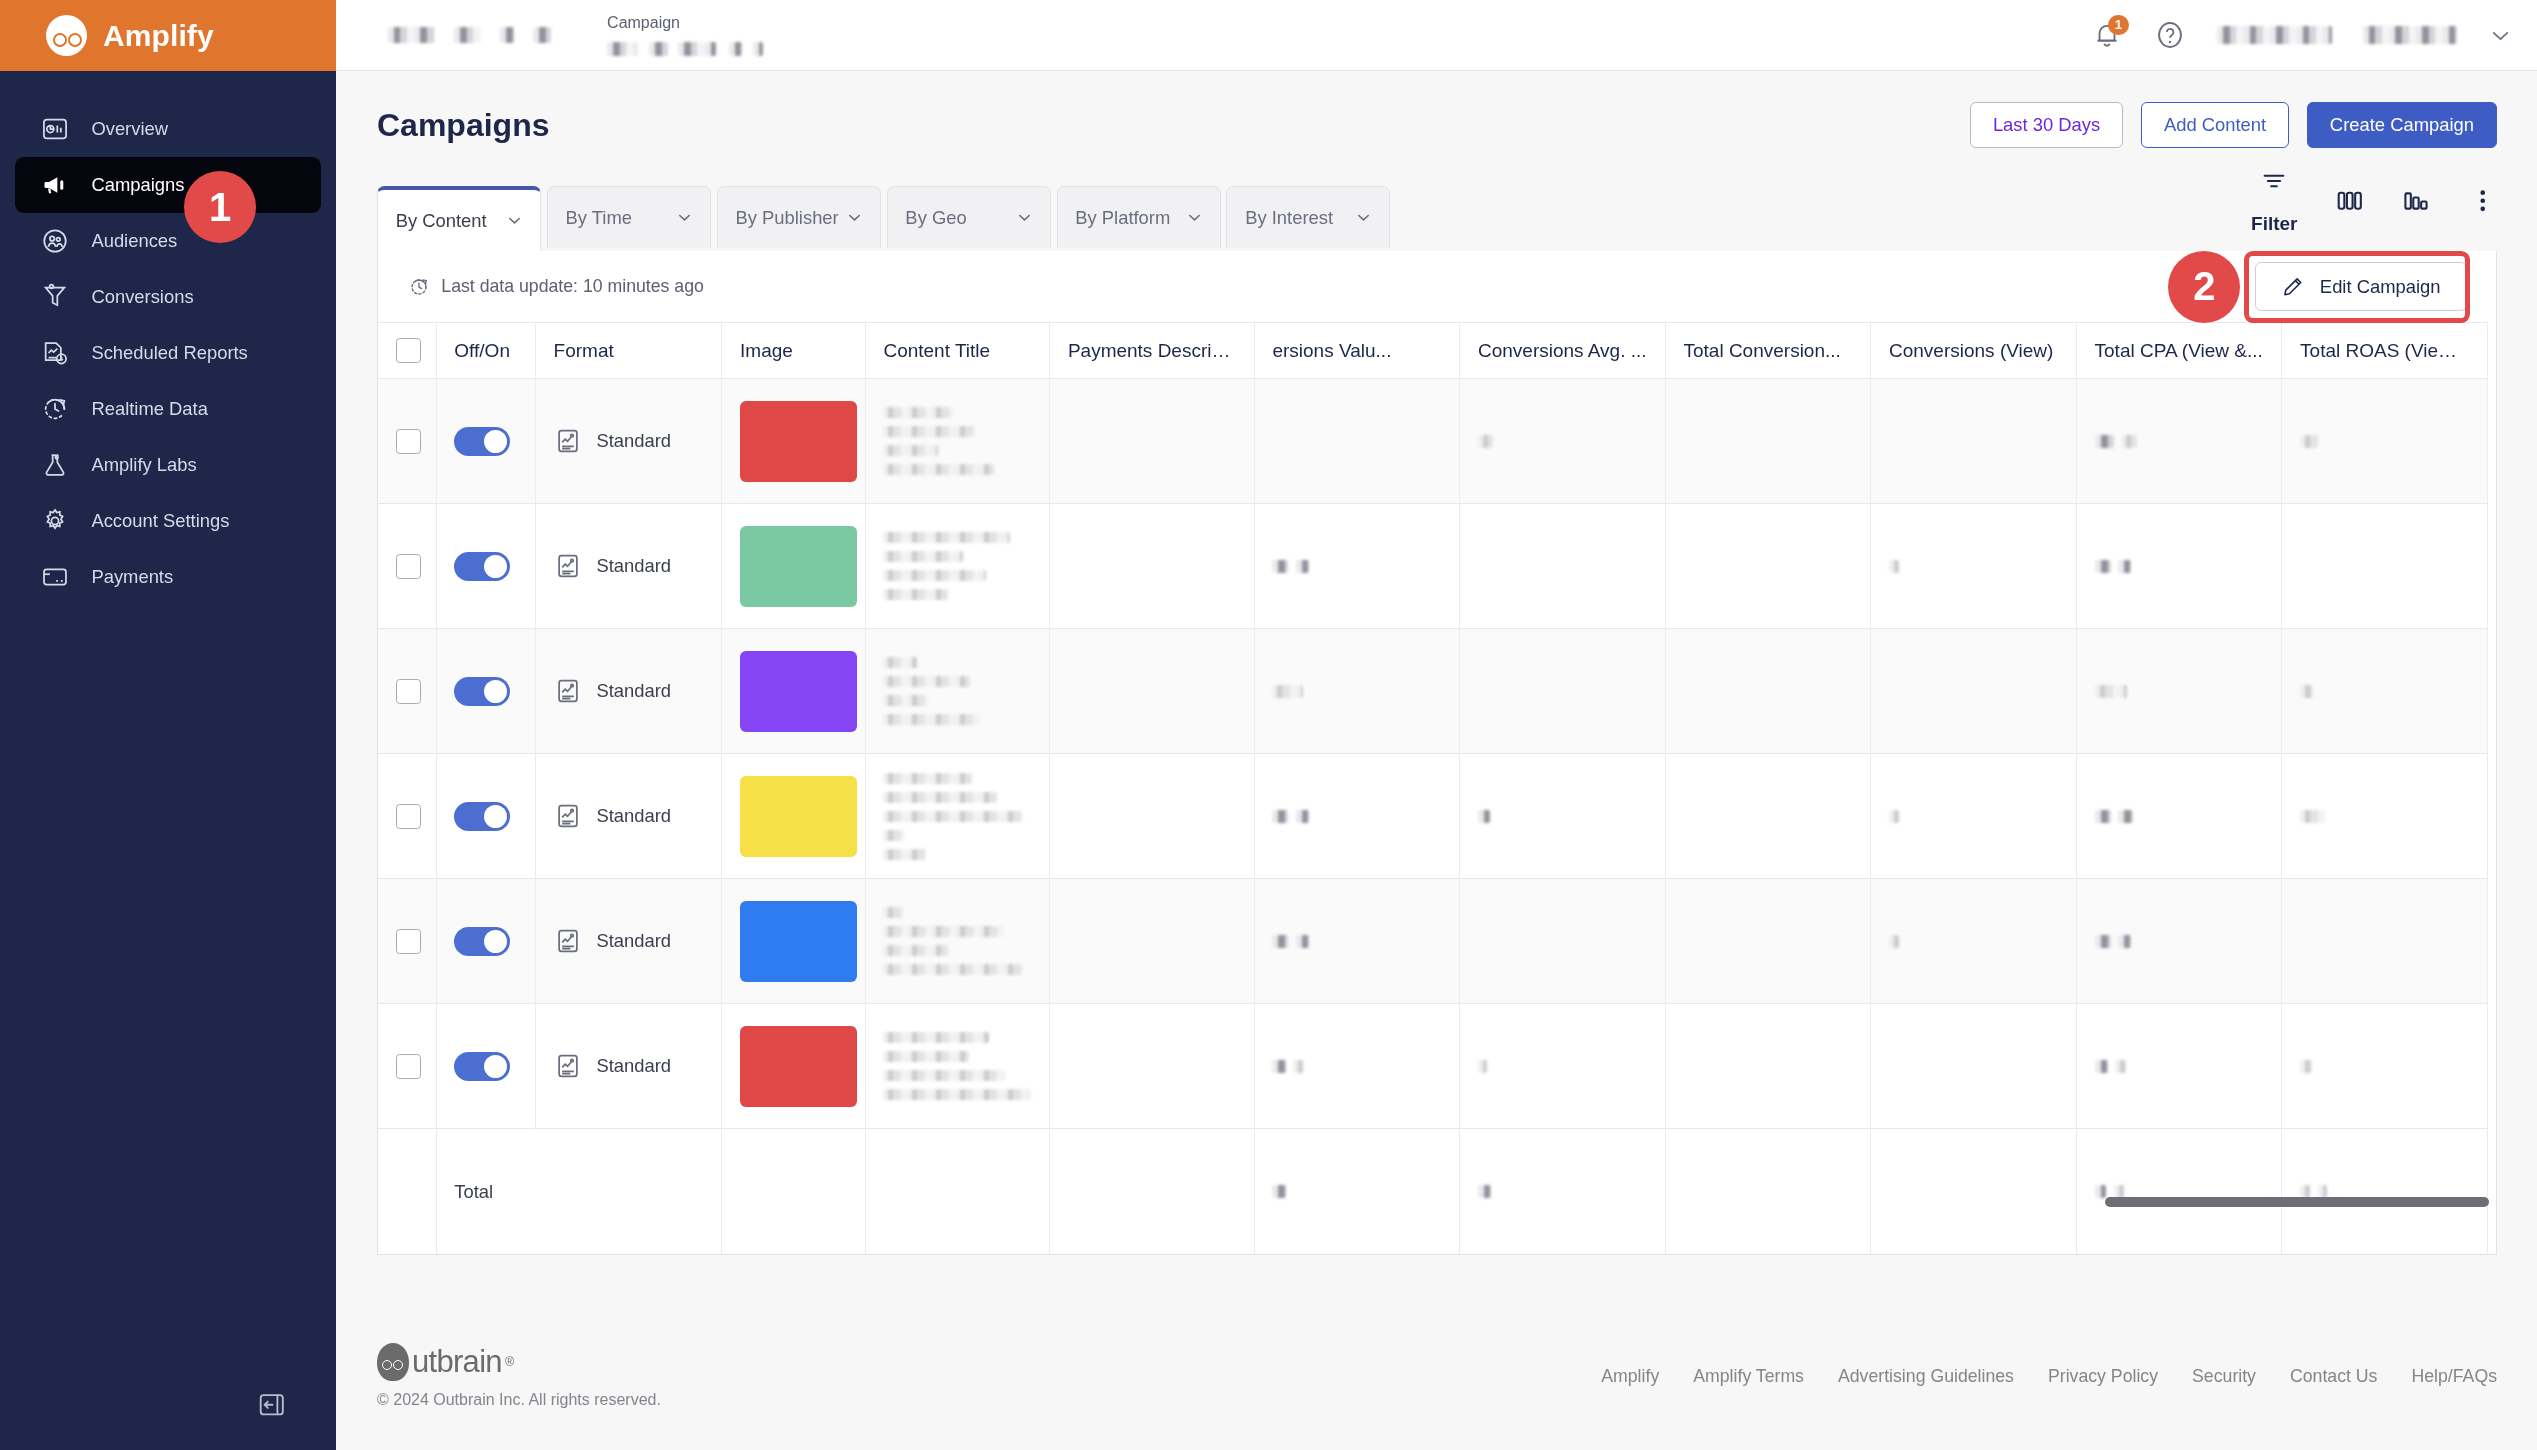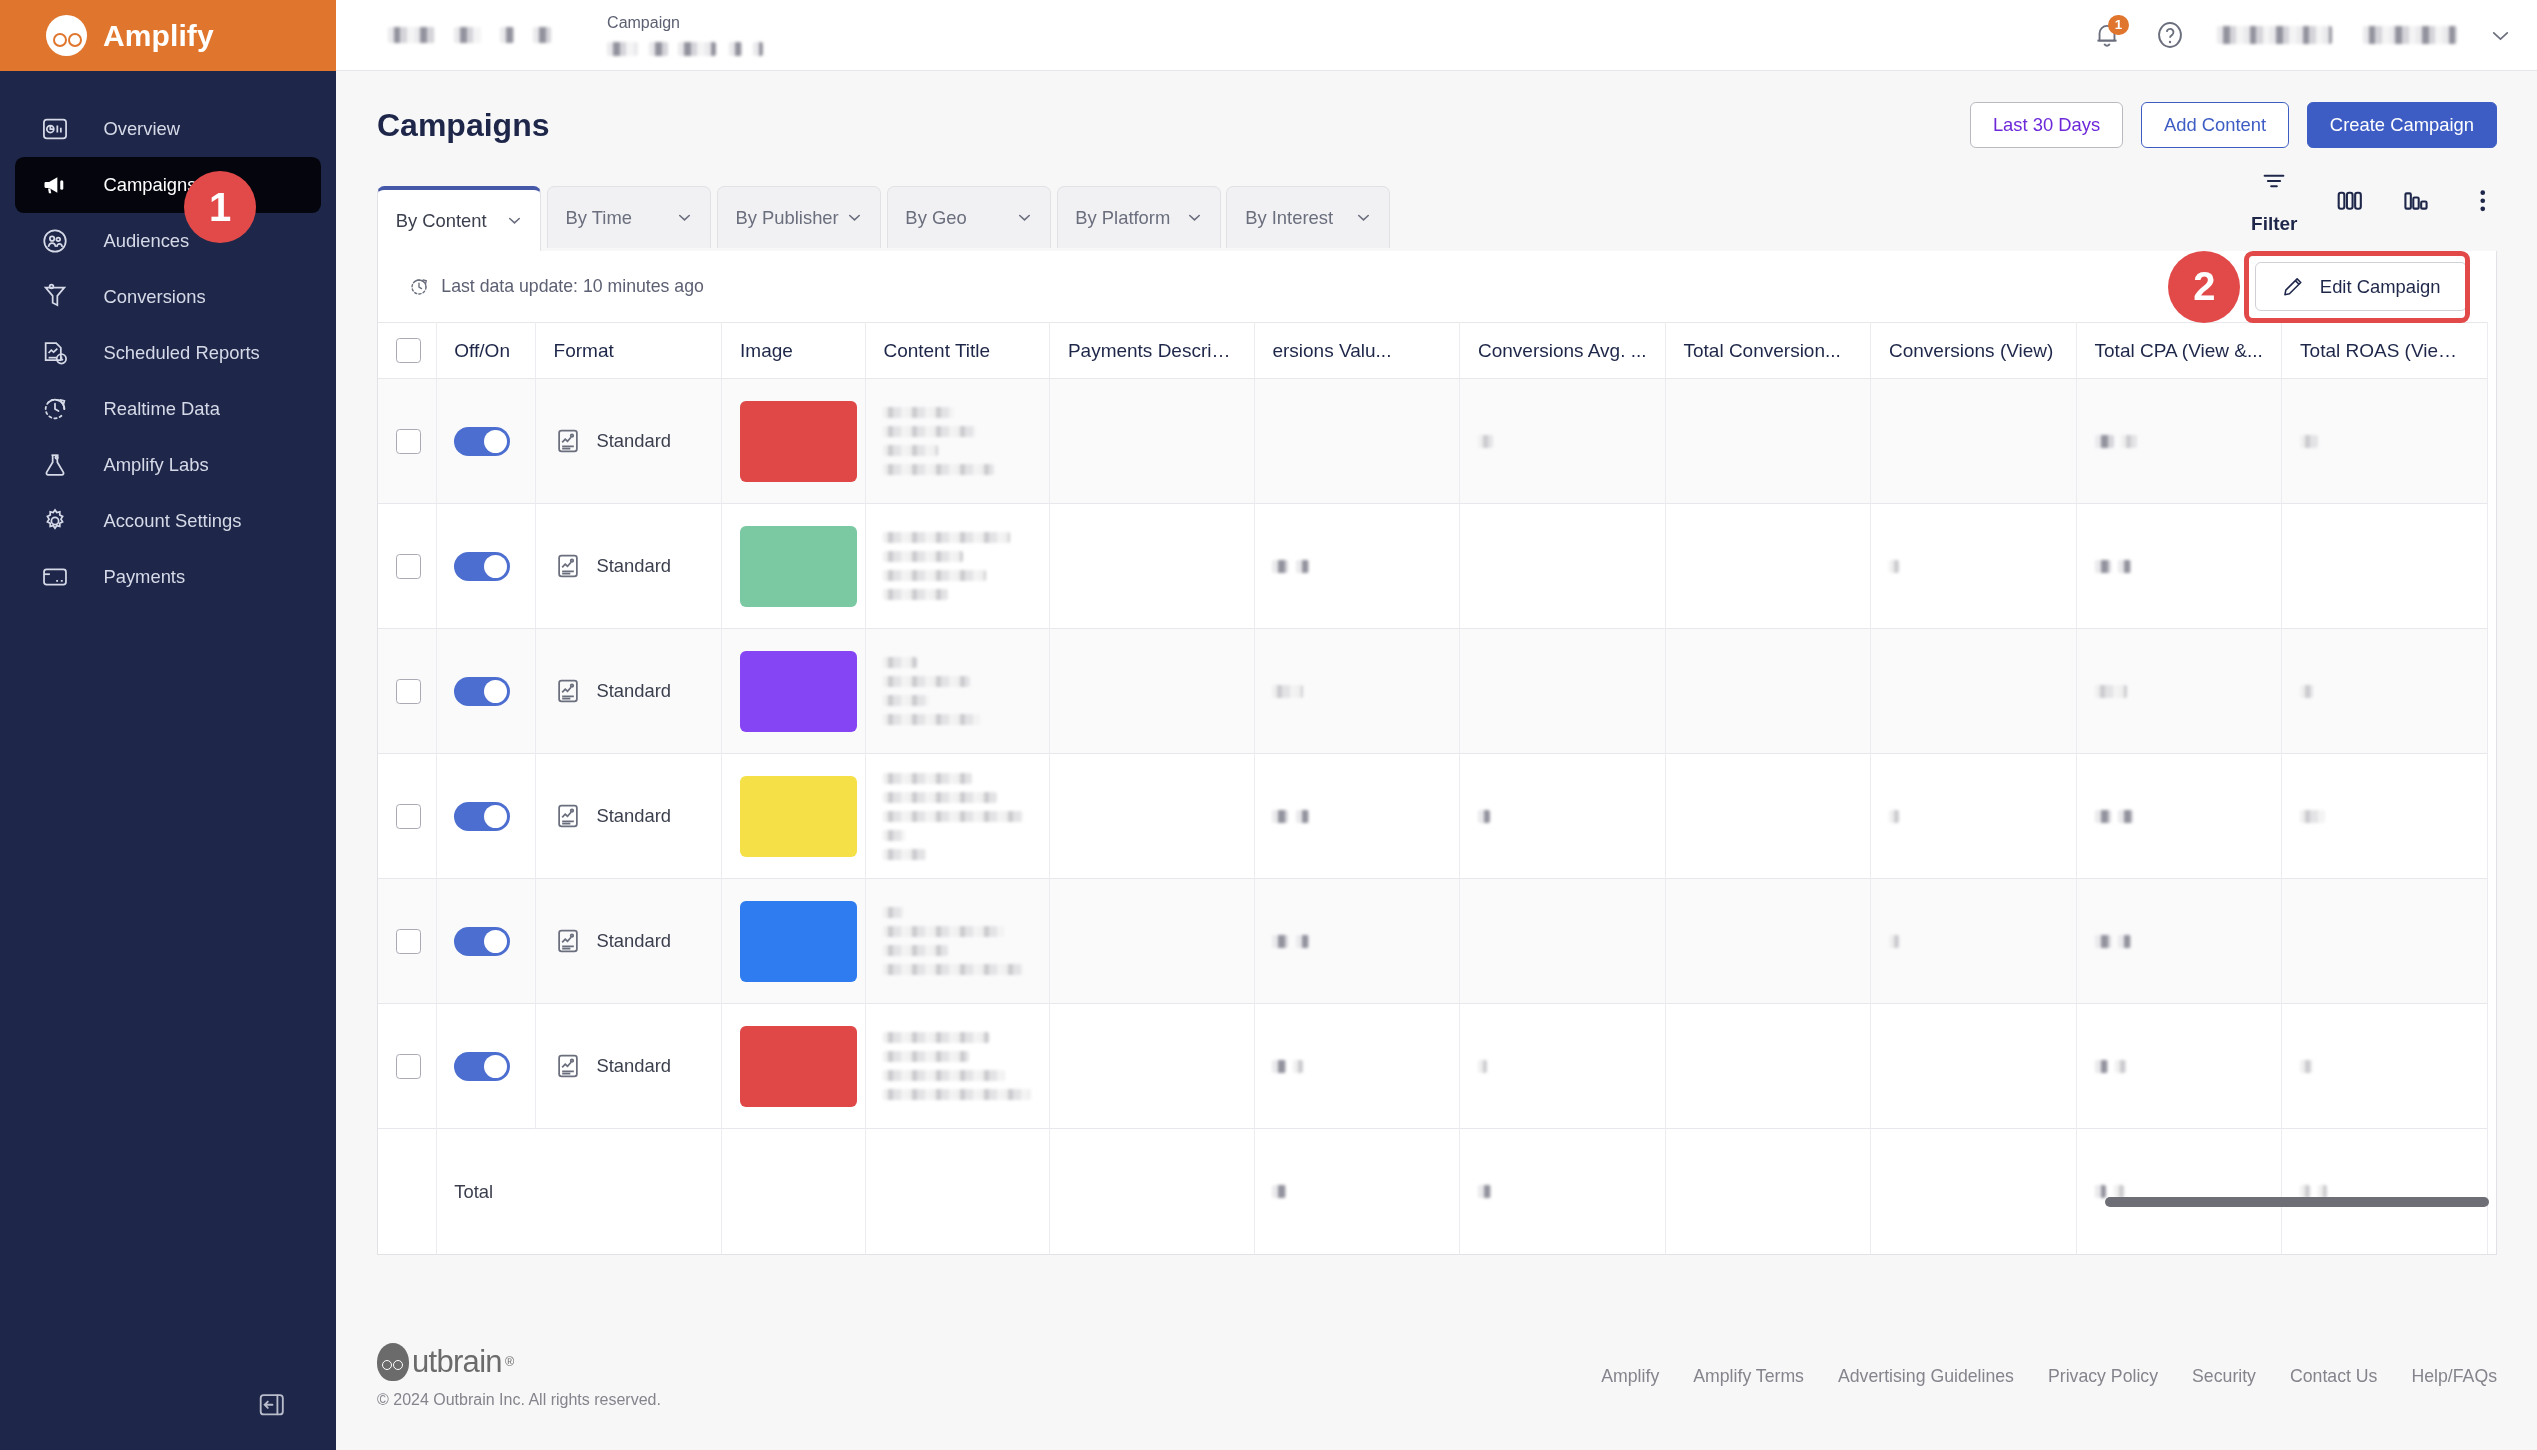--- a/index.html
+++ b/index.html
@@ -35,21 +35,21 @@
   .brand-mark::after {
     content: ""; position: absolute; left: 22px; top: 17.7px;
     width: 10.3px; height: 10.3px; border-radius: 50%;
     border: 2.2px solid #e0762d;
   }
   .brand-text {
     color: #fff; font-size: 30px; font-weight: 700; letter-spacing: 0.1px;
   }
   .nav { padding-top: 29.5px; }
   .nav-item {
-    display: flex; align-items: center; gap: 34px;
+    display: flex; align-items: center; gap: 22px;
     height: 56px; margin: 0 14.8px; padding-left: 26.6px;
     border-radius: 8.9px; color: #d6dae8; font-size: 18.4px;
     position: relative; cursor: pointer;
   }
   .nav-item.active { background: #05060d; color: #ffffff; }
   .nav-ico { width: 28px; height: 28px; flex: 0 0 28px; display: block; }
   .nav-ico svg { width: 28px; height: 28px; display: block; }
   .nav-label { white-space: nowrap; }
   .badge-new {
     background: #4361c8; color: #fff; font-size: 14.8px; font-weight: 700;

